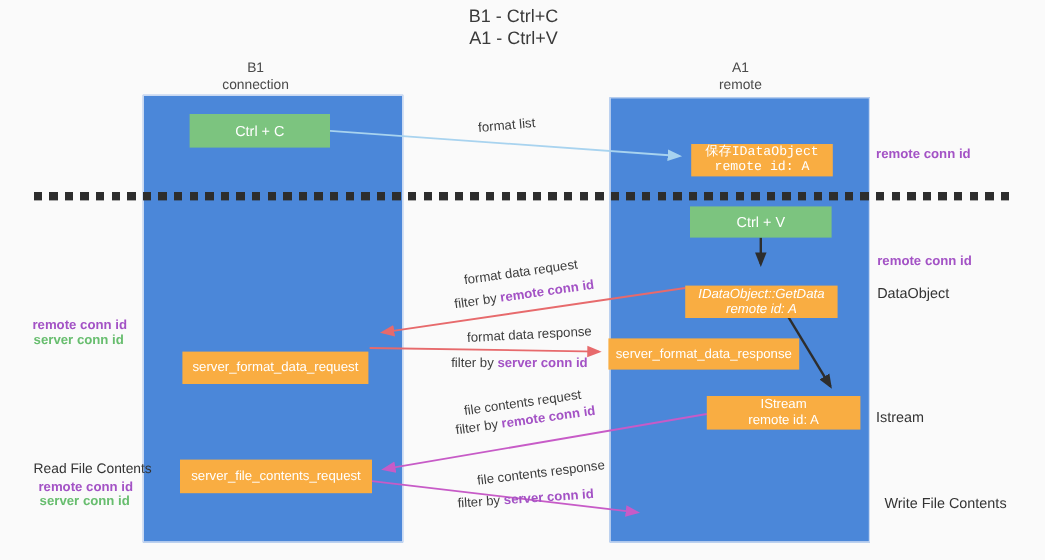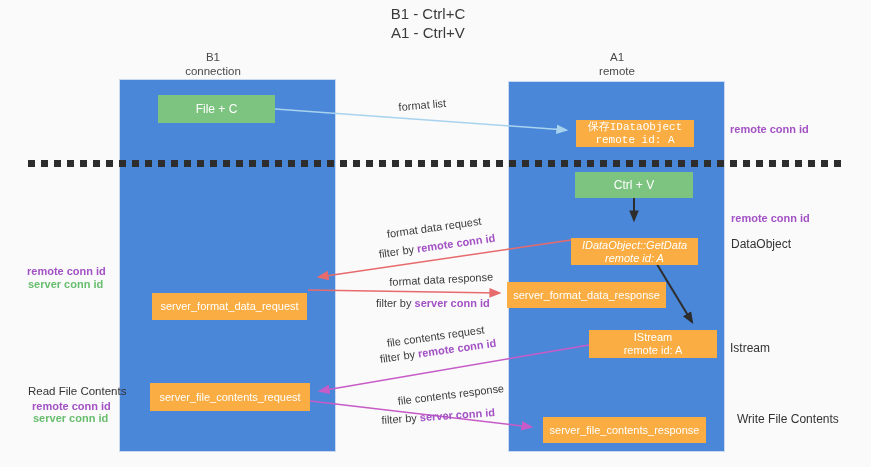--- a/index.html
+++ b/index.html
@@ -76,21 +76,21 @@
     <line x1="275" y1="109" x2="566" y2="130" stroke-width="1.5" marker-end="url(#m-lb)" stroke="#a8d3ef"></line>
     <line x1="634" y1="198" x2="634" y2="220" stroke-width="2" marker-end="url(#m-bk)" stroke="#2d2d2d"></line>
     <line x1="652" y1="256" x2="692" y2="322" stroke-width="2" marker-end="url(#m-bk)" stroke="#2d2d2d"></line>
     <line x1="571" y1="240" x2="319" y2="277" stroke-width="1.5" marker-end="url(#m-rd)" stroke="#e76a6c"></line>
     <line x1="308" y1="290" x2="499" y2="293" stroke-width="1.5" marker-end="url(#m-rd)" stroke="#e76a6c"></line>
     <line x1="589" y1="345" x2="320" y2="391" stroke-width="1.5" marker-end="url(#m-mg)" stroke="#c75bc7"></line>
     <line x1="310" y1="401" x2="531" y2="427" stroke-width="1.5" marker-end="url(#m-mg)" stroke="#c75bc7"></line>
   </svg>
 
   <div class="node green" style="left:158px; top:95px; width:117px; height:28px;">
-    <span>File + C</span>
+    <span>Ctrl + C</span>
   </div>
 
   <div class="node orange" style="left:576px; top:120px; width:118px; height:27px;font-family:Liberation Mono, monospace;">
     <span>保存IDataObject</span>
     <span>remote id: A</span>
   </div>
 
   <div class="node green" style="left:575px; top:172px; width:118px; height:26px;">
     <span>Ctrl + V</span>
   </div>
@@ -110,23 +110,20 @@
 
   <div class="node orange" style="left:589px; top:330px; width:128px; height:28px;">
     <span>IStream</span>
     <span>remote id: A</span>
   </div>
 
   <div class="node orange" style="left:150px; top:383px; width:160px; height:28px;">
     <span>server_file_contents_request</span>
   </div>
 
-  <div class="node orange" style="left:543px; top:417px; width:163px; height:26px;">
-    <span>server_file_contents_response</span>
-  </div>
 
   <div class="lbl purple" style="left:730px; top:123px;">remote conn id</div>
   <div class="lbl purple" style="left:731px; top:212px;">remote conn id</div>
   <div class="lbl dark" style="left:731px; top:237px;">DataObject</div>
   <div class="lbl dark" style="left:730px; top:341px;">Istream</div>
   <div class="lbl dark" style="left:737px; top:412px;">Write File Contents</div>
 
   <div class="lbl purple" style="left:27px; top:265px;">remote conn id</div>
   <div class="lbl green" style="left:28px; top:278px;">server conn id</div>
   <div class="lbl dark" style="left:28px; top:385px; font-size:11.5px;">Read File Contents</div>

